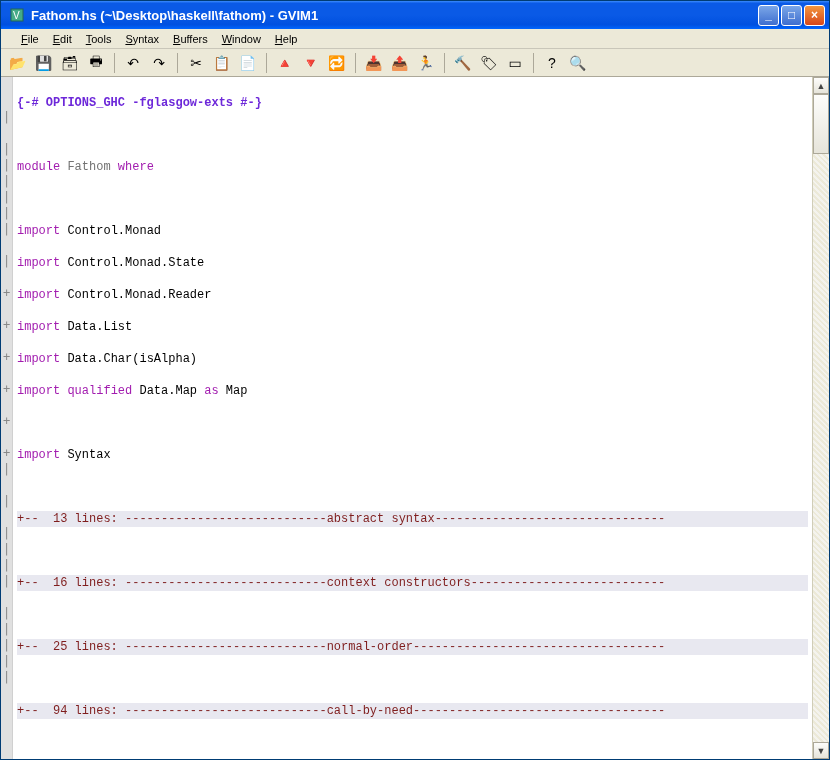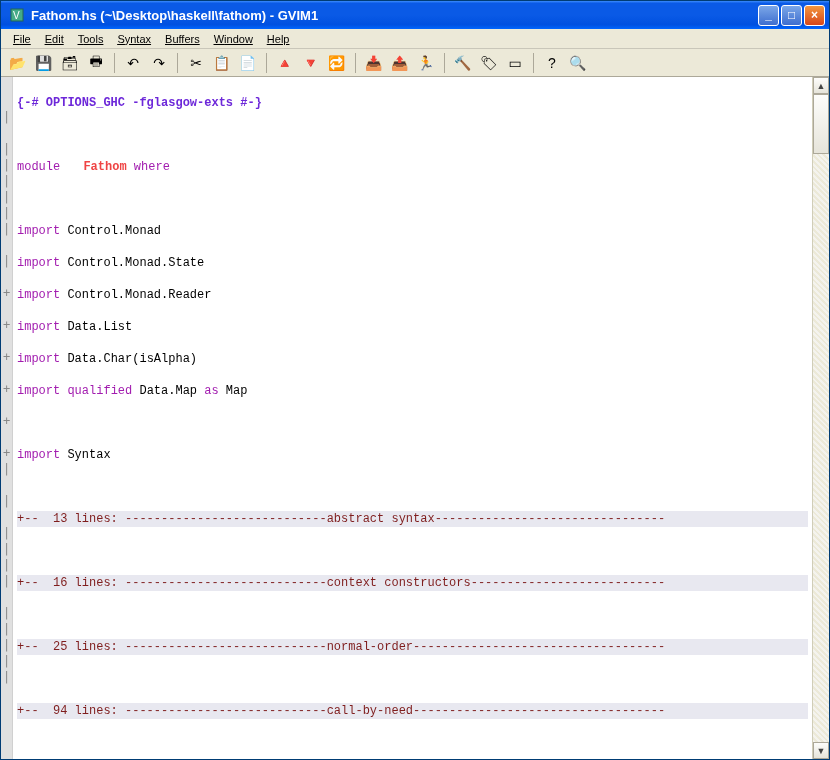--- a/index.html
+++ b/index.html
@@ -20,23 +20,22 @@
 .titlebar .appicon { width: 16px; height: 16px; margin: 0 4px; display: inline-block; }
 .titlebar .title { flex: 1; font-weight: bold; font-size: 13px; padding-left: 2px; }
 .winbtns { display: flex; gap: 2px; }
 .winbtn { width: 21px; height: 21px; border: 1px solid #fff; border-radius: 3px;
   display: flex; align-items: center; justify-content: center; font-weight: bold;
   font-family: Arial; font-size: 12px; cursor: pointer; }
 .wmin, .wmax { background: linear-gradient(to bottom, #7ba7e8, #3e6ecf); color: #fff; }
 .wclose { background: linear-gradient(to bottom, #f3973e, #d6461a); color: #fff; }
 .menubar {
   height: 20px; background: #ece9d8;
-  display: flex; align-items: center; padding: 2px 6px; gap: 2px;
+  display: flex; align-items: center; padding: 2px 14px; gap: 2px;
   border-bottom: 1px solid #c9c6b9;
-  text-decoration: underline;
 }
 .menubar span { padding: 2px 6px; cursor: pointer; }
 .menubar span u { text-decoration: underline; }
 .toolbar {
   height: 28px; background: #ece9d8;
   display: flex; align-items: center; padding: 2px 6px; gap: 4px;
   border-bottom: 1px solid #aca899;
 }
 .toolbar .tbtn { width: 22px; height: 22px; display: flex; align-items: center; justify-content: center;
   cursor: pointer; font-size: 14px; }
@@ -47,21 +46,21 @@
   color: #888; text-align: center; line-height: 16px; }
 .code {
   flex: 1; padding: 2px 4px;
   font-family: "Lucida Console", "Courier New", monospace;
   font-size: 12px; line-height: 16px;
   white-space: pre; color: #000;
   overflow: hidden;
 }
 .code .line { height: 16px; }
 .kw { color: #a21caf; font-weight: normal; }
-.name { color: #ef4444; font-weight: bold; margin-left: 16px; }
+.name { color: #737373; font-weight: normal; }
 .pragma { color: #6d28d9; font-weight: bold; }
 .fold { background: #e8e8f0; color: #7f1d1d; font-weight: normal; }
 .blank { height: 16px; }
 .scrollbar { width: 17px; background: #ece9d8; border-left: 1px solid #d0cdb8;
   display: flex; flex-direction: column; }
 .sb-btn { height: 17px; background: linear-gradient(#fdfdfb,#e6e4da); border: 1px solid #aca899;
   display: flex; align-items: center; justify-content: center; font-size: 9px; color: #444; cursor: pointer; }
 .sb-track { flex: 1; background: repeating-linear-gradient(45deg,#f4f3ee,#f4f3ee 2px,#ece9d8 2px,#ece9d8 4px); position: relative; }
 .sb-thumb { position: absolute; top: 0; left: 0; right: 0; height: 60px;
   background: linear-gradient(#fdfdfb,#e6e4da); border: 1px solid #aca899; cursor: pointer; }

